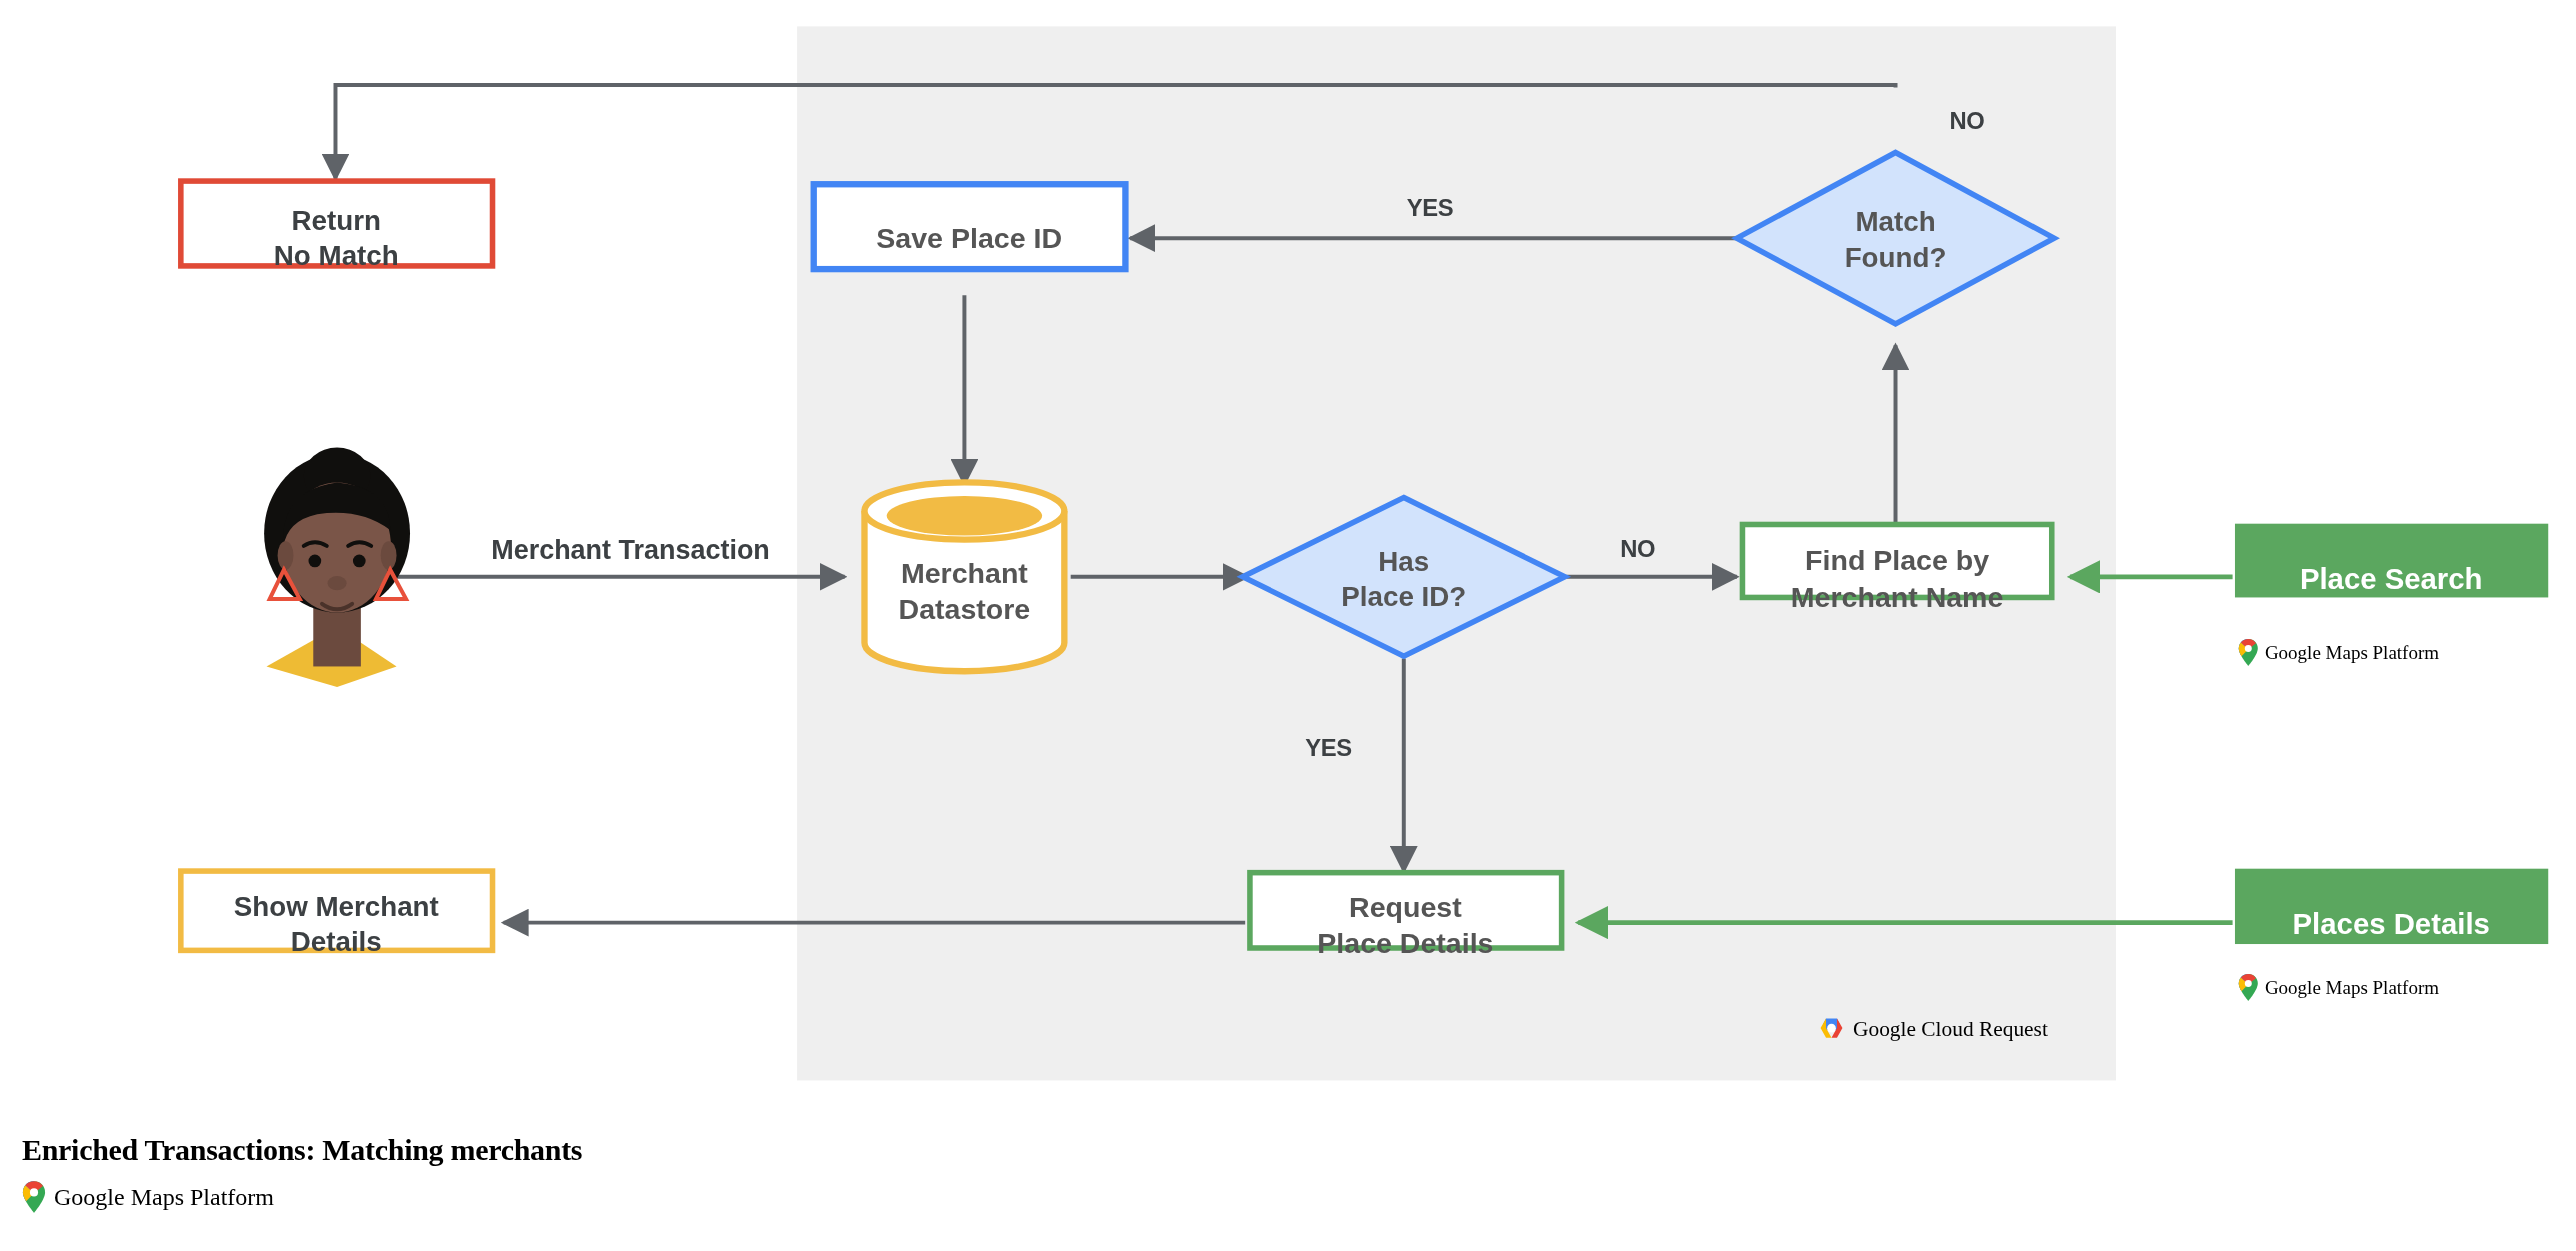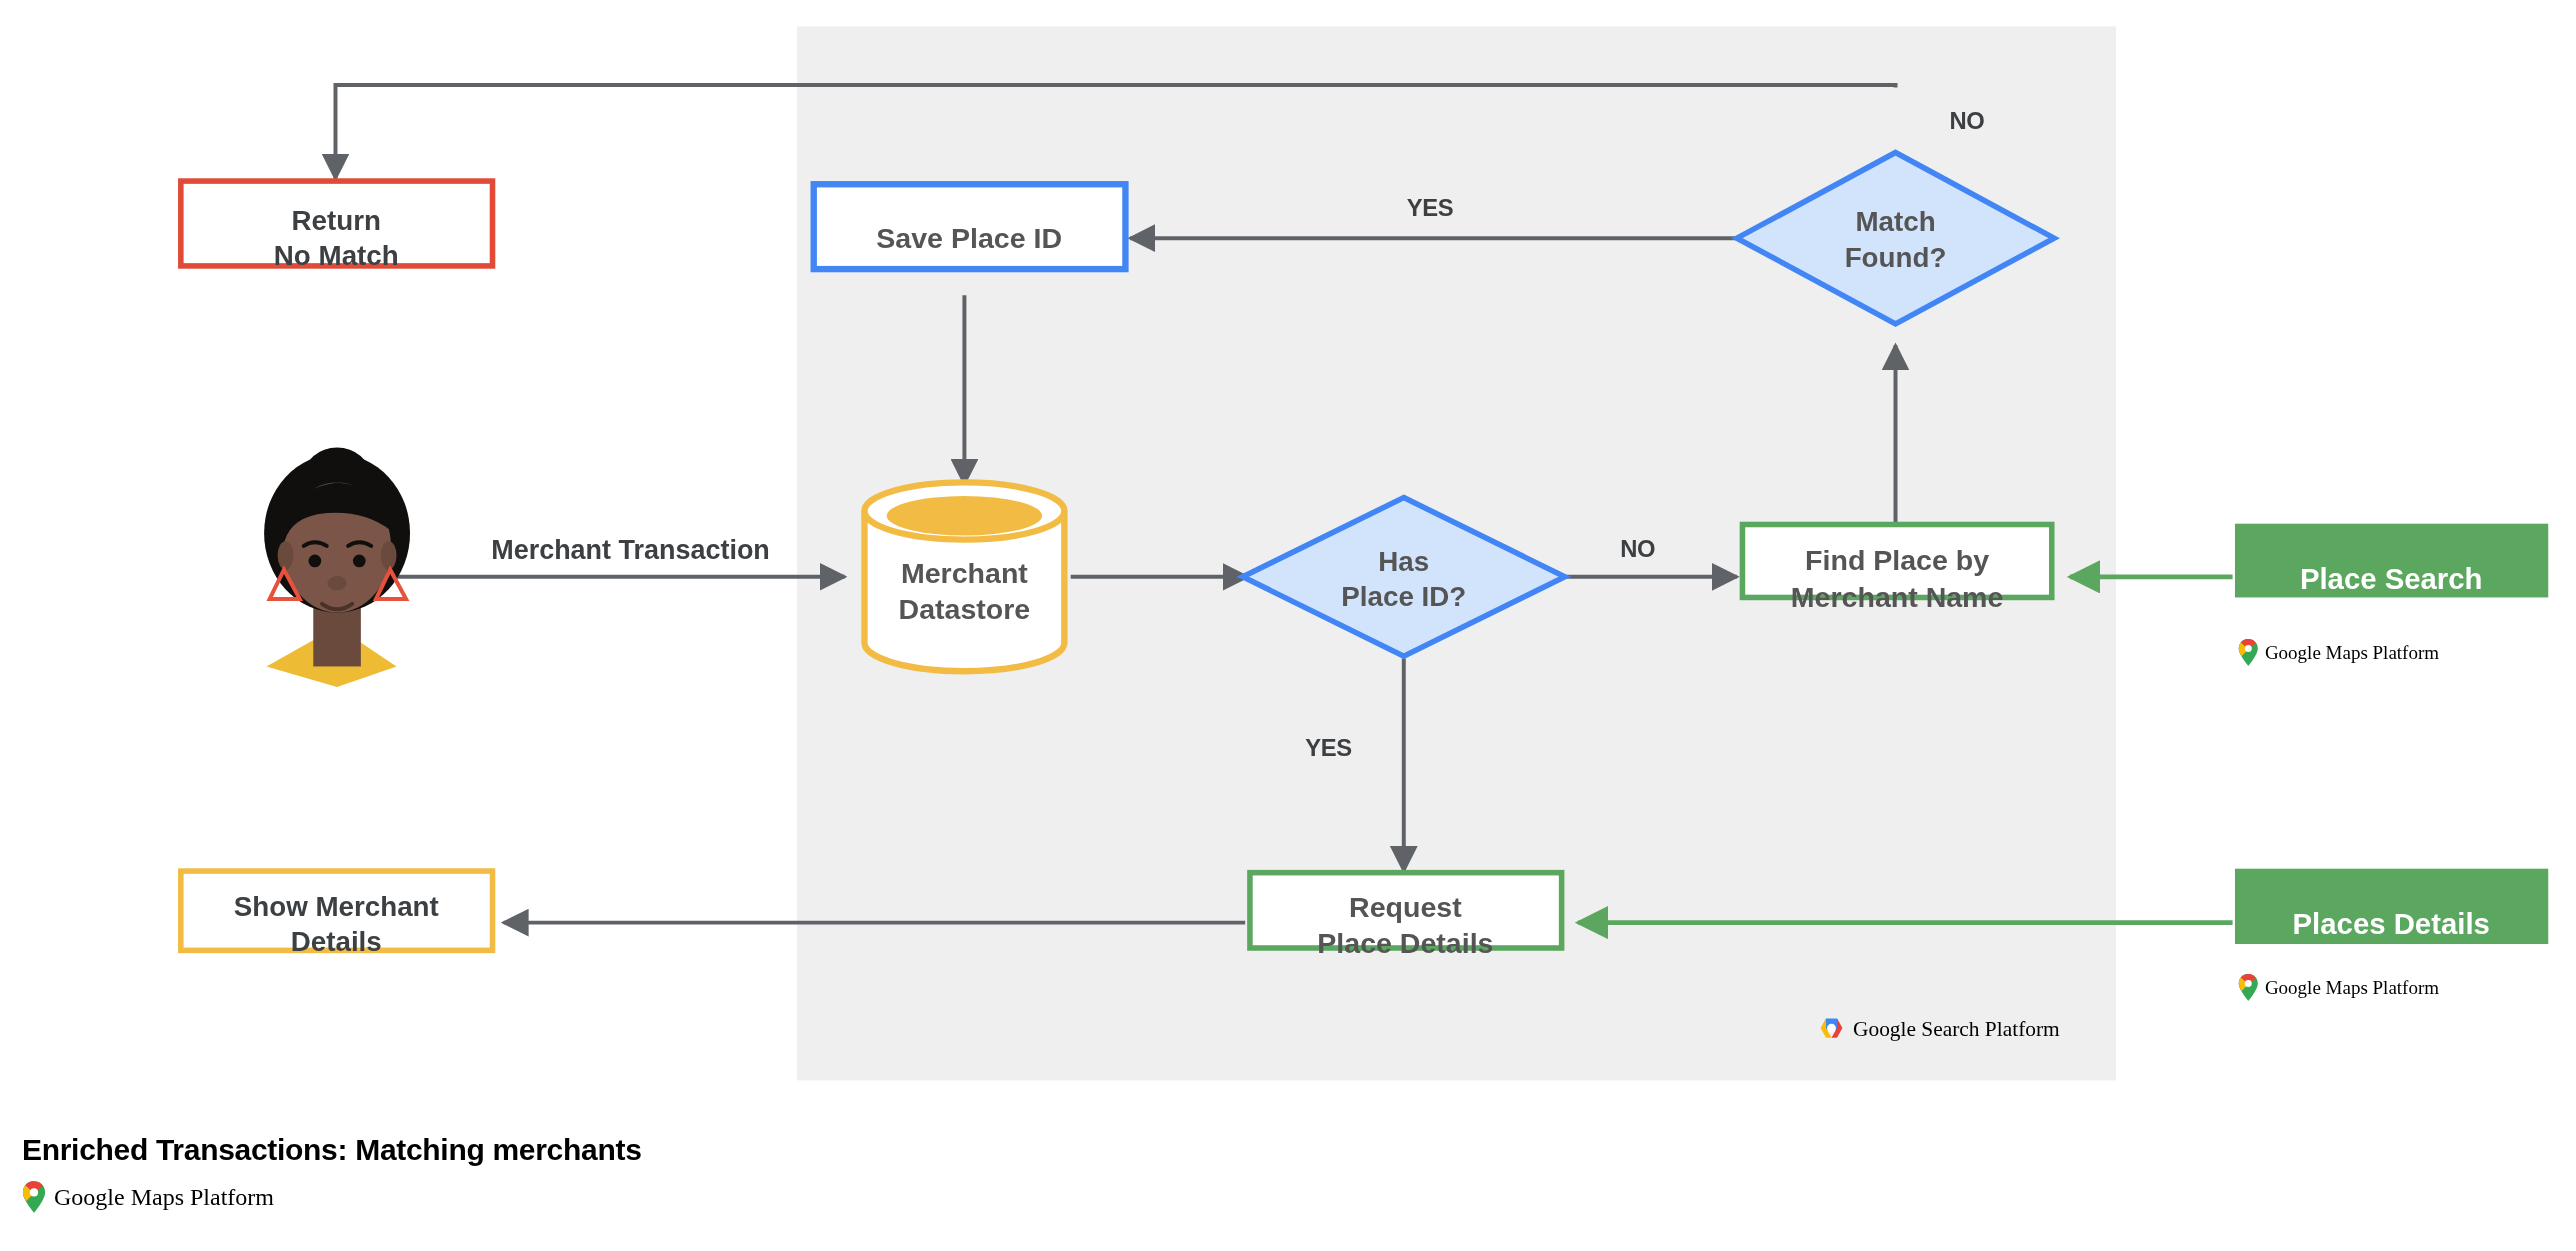--- a/index.html
+++ b/index.html
@@ -47,21 +47,21 @@
   }
   .edge-text {
     font-family: "Liberation Sans", sans-serif;
     font-weight: bold;
     font-size: 34px;
     fill: #3c4043;
     text-anchor: middle;
     dominant-baseline: middle;
   }
   .caption-title {
-    font-family: Liberation Sans, sans-serif;
+    font-family: Liberation Serif, serif;
     font-weight: bold;
     font-size: 30px;
     fill: #5f6368;
     letter-spacing: -0.3px;
     white-space: nowrap;
   }
   .gmp-text {
     font-family: Liberation Serif, serif;
     font-size: 24px;
     fill: #5f6368;
@@ -274,21 +274,21 @@
     <span class="gmp-text">Google Maps Platform</span>
   </div>
 
   <div class="gcp-small" style="left:1818px; top:1017px;">
     <svg width="27" height="25" viewBox="0 0 34 32">
       <path d="M10 2 L24 2 L28 9.5 L24 17 L10 17 L6 9.5 Z" fill="#4285F4"></path>
       <path d="M24 2 L31 14 L24 26.5 L17 26.5 L24 14 Z" fill="#EA4335"></path>
       <path d="M10 2 L3 14 L10 26.5 L17 26.5 L10 14 Z" fill="#FBBC04"></path>
       <circle cx="17" cy="14.3" r="5.6" fill="#ffffff"></circle>
     </svg>
-    <span class="gmp-text">Google Search Platform</span>
+    <span class="gmp-text">Google Cloud Request</span>
   </div>
 
   <div class="caption-block">
     <div class="caption-title">Enriched Transactions: Matching merchants</div>
     <div class="logo-row">
       <svg width="24" height="32" viewBox="0 0 26 34">
         <path d="M13 0 C6 0 1 5.2 1 12 C1 20 13 34 13 34 C13 34 25 20 25 12 C25 5.2 20 0 13 0 Z" fill="#34A853"></path>
         <path d="M13 0 C6 0 1 5.2 1 12 C1 15 2.4 18.4 4.4 21.6 L17 6 Z" fill="#4285F4"></path>
         <path d="M4.4 21.6 C2.4 18.4 1 15 1 12 C1 9 2 6.3 3.7 4.3 L13 13 Z" fill="#FBBC04"></path>
         <path d="M3.7 4.3 C5.9 1.7 9.2 0 13 0 C17 0 20.6 2 22.7 5.2 L13 13 Z" fill="#EA4335"></path>

